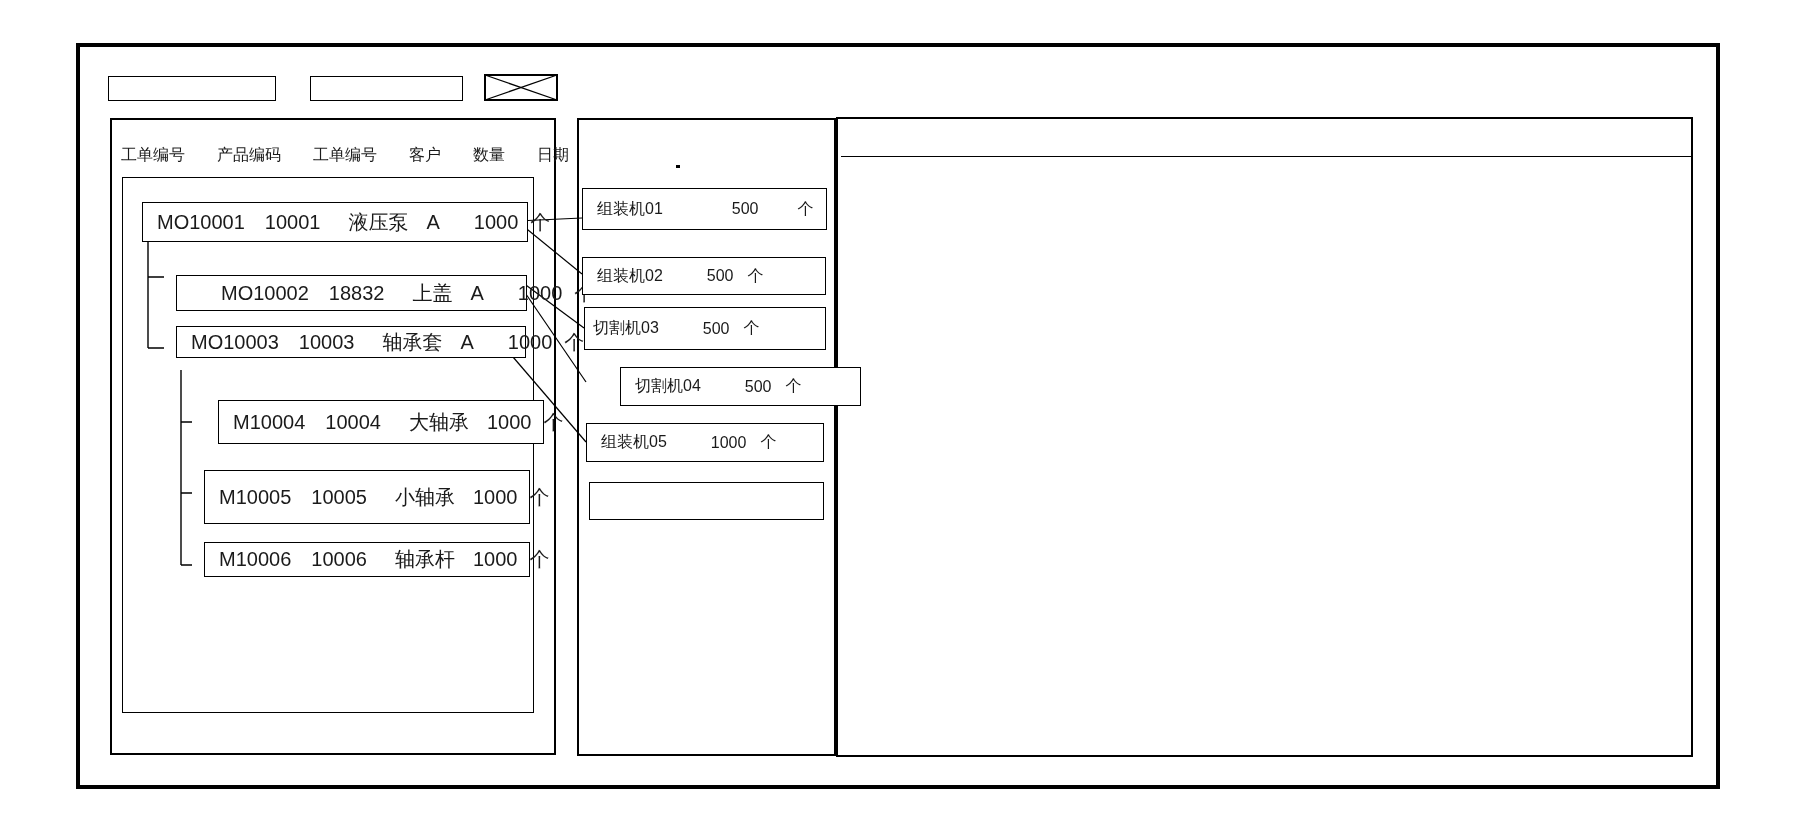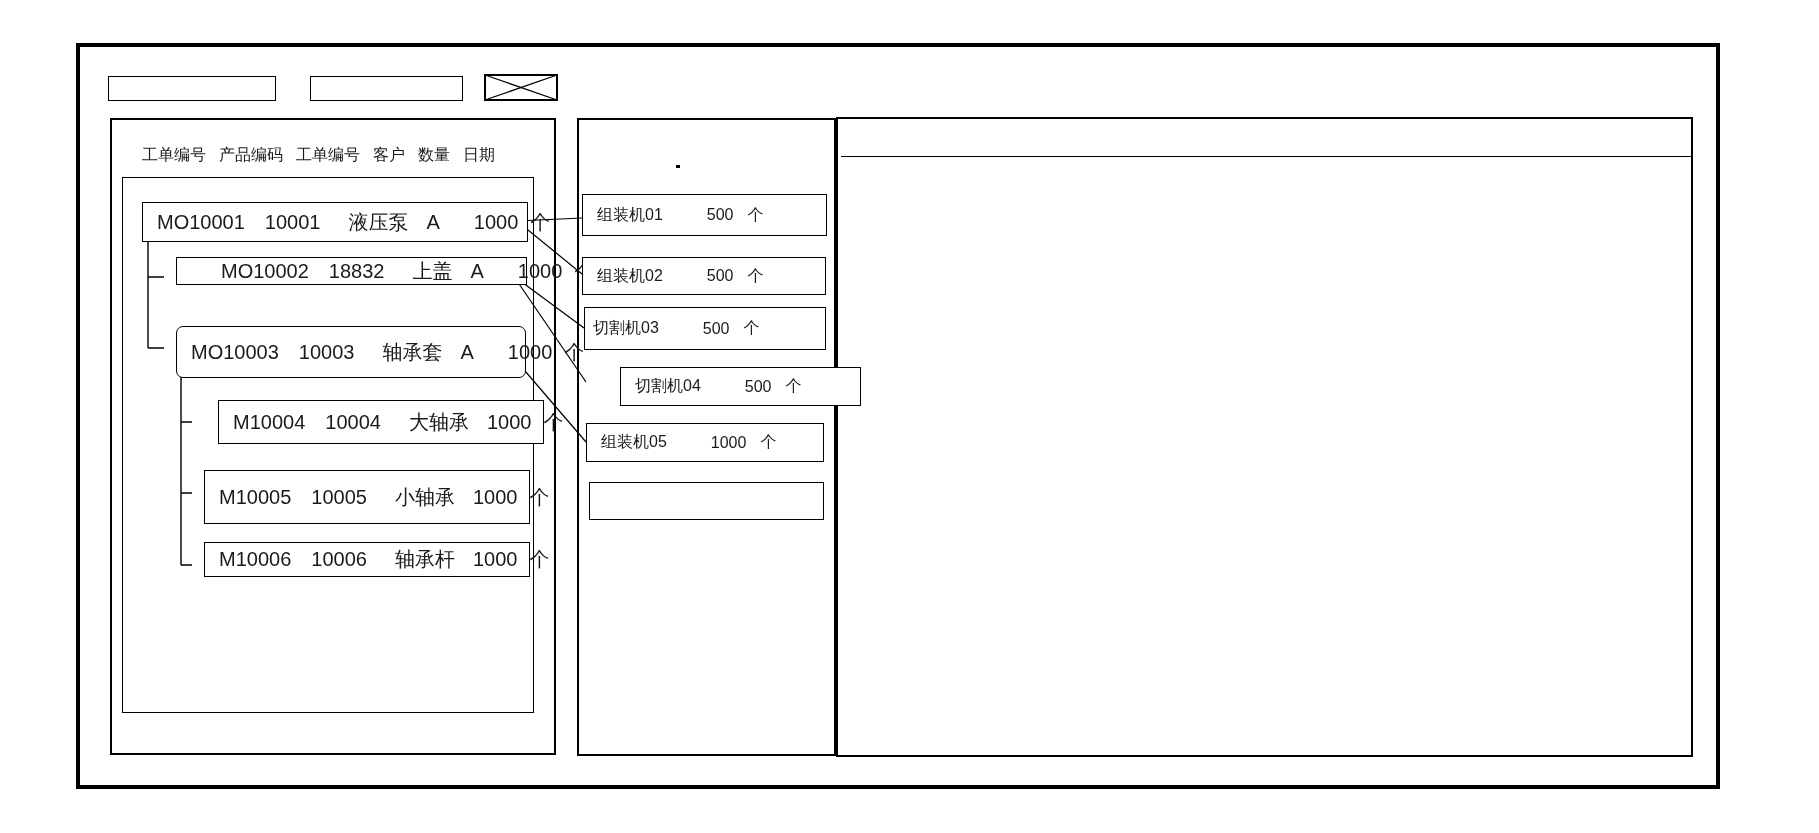--- a/index.html
+++ b/index.html
@@ -8,22 +8,22 @@
     background:#ffffff;
     font-family:"Liberation Sans","DejaVu Sans",sans-serif;
     color:#1a1a1a;
   }
   .abs{position:absolute;box-sizing:border-box;}
   .window-frame{border:4px solid #000;background:#fff;}
   .panel{border:2px solid #000;background:#fff;}
   .thinbox{border:1.6px solid #000;background:#fff;}
   .toolbar-field{border:1.6px solid #000;background:#fff;}
   .header-row{
-    display:flex;align-items:center;gap:13px;
-    font-size:16px;white-space:nowrap;margin-left:21px;
+    display:flex;align-items:center;gap:32px;
+    font-size:16px;white-space:nowrap;
   }
   .order-box{
     display:flex;align-items:center;
     padding-left:14px;font-size:20px;white-space:nowrap;
     z-index:3;
     margin-left:12px;
   }
   .machine-box{
     display:flex;align-items:center;
     padding-left:14px;font-size:16px;white-space:nowrap;
@@ -70,30 +70,30 @@
 
 <div class="abs thinbox order-box" style="left:130px;top:202px;width:386px;height:40px;">
   <span class="f-no">MO10001</span>
   <span class="f-code">10001</span>
   <span class="f-name">液压泵</span>
   <span class="f-cust">A</span>
   <span class="f-qty">1000</span>
   <span>个</span>
 </div>
 
-<div class="abs thinbox order-box" style="left:164px;top:257px;width:351px;height:28px;padding-left:44px;">
+<div class="abs thinbox order-box" style="left:164px;top:275px;width:351px;height:36px;padding-left:44px;">
   <span class="f-no">MO10002</span>
   <span class="f-code">18832</span>
   <span class="f-name">上盖</span>
   <span class="f-cust">A</span>
   <span class="f-qty">1000</span>
   <span>个</span>
 </div>
 
-<div class="abs thinbox order-box" style="left:164px;top:326px;width:350px;height:52px;border-radius:7px;">
+<div class="abs thinbox order-box" style="left:164px;top:326px;width:350px;height:32px;">
   <span class="f-no">MO10003</span>
   <span class="f-code">10003</span>
   <span class="f-name">轴承套</span>
   <span class="f-cust">A</span>
   <span class="f-qty">1000</span>
   <span>个</span>
 </div>
 
 <div class="abs thinbox order-box" style="left:206px;top:400px;width:326px;height:44px;">
   <span class="f-no">M10004</span>
@@ -115,21 +115,21 @@
   <span class="f-no">M10006</span>
   <span class="f-code">10006</span>
   <span class="f-name">轴承杆</span>
   <span class="f-qty">1000</span>
   <span>个</span>
 </div>
 
 <div class="abs panel" style="left:577px;top:118px;width:259px;height:638px;"></div>
 <div class="abs dot" style="left:676px;top:165px;width:4px;height:3px;"></div>
 
-<div class="abs thinbox machine-box" style="left:582px;top:194px;width:245px;height:42px;">
+<div class="abs thinbox machine-box" style="left:582px;top:188px;width:245px;height:42px;gap:25px;">
   <span class="m-name">组装机01</span>
   <span class="m-qty">500</span>
   <span>个</span>
 </div>
 <div class="abs thinbox machine-box" style="left:582px;top:257px;width:244px;height:38px;">
   <span class="m-name">组装机02</span>
   <span class="m-qty">500</span>
   <span>个</span>
 </div>
 <div class="abs thinbox machine-box" style="left:584px;top:307px;width:242px;height:43px;padding-left:8px;">

